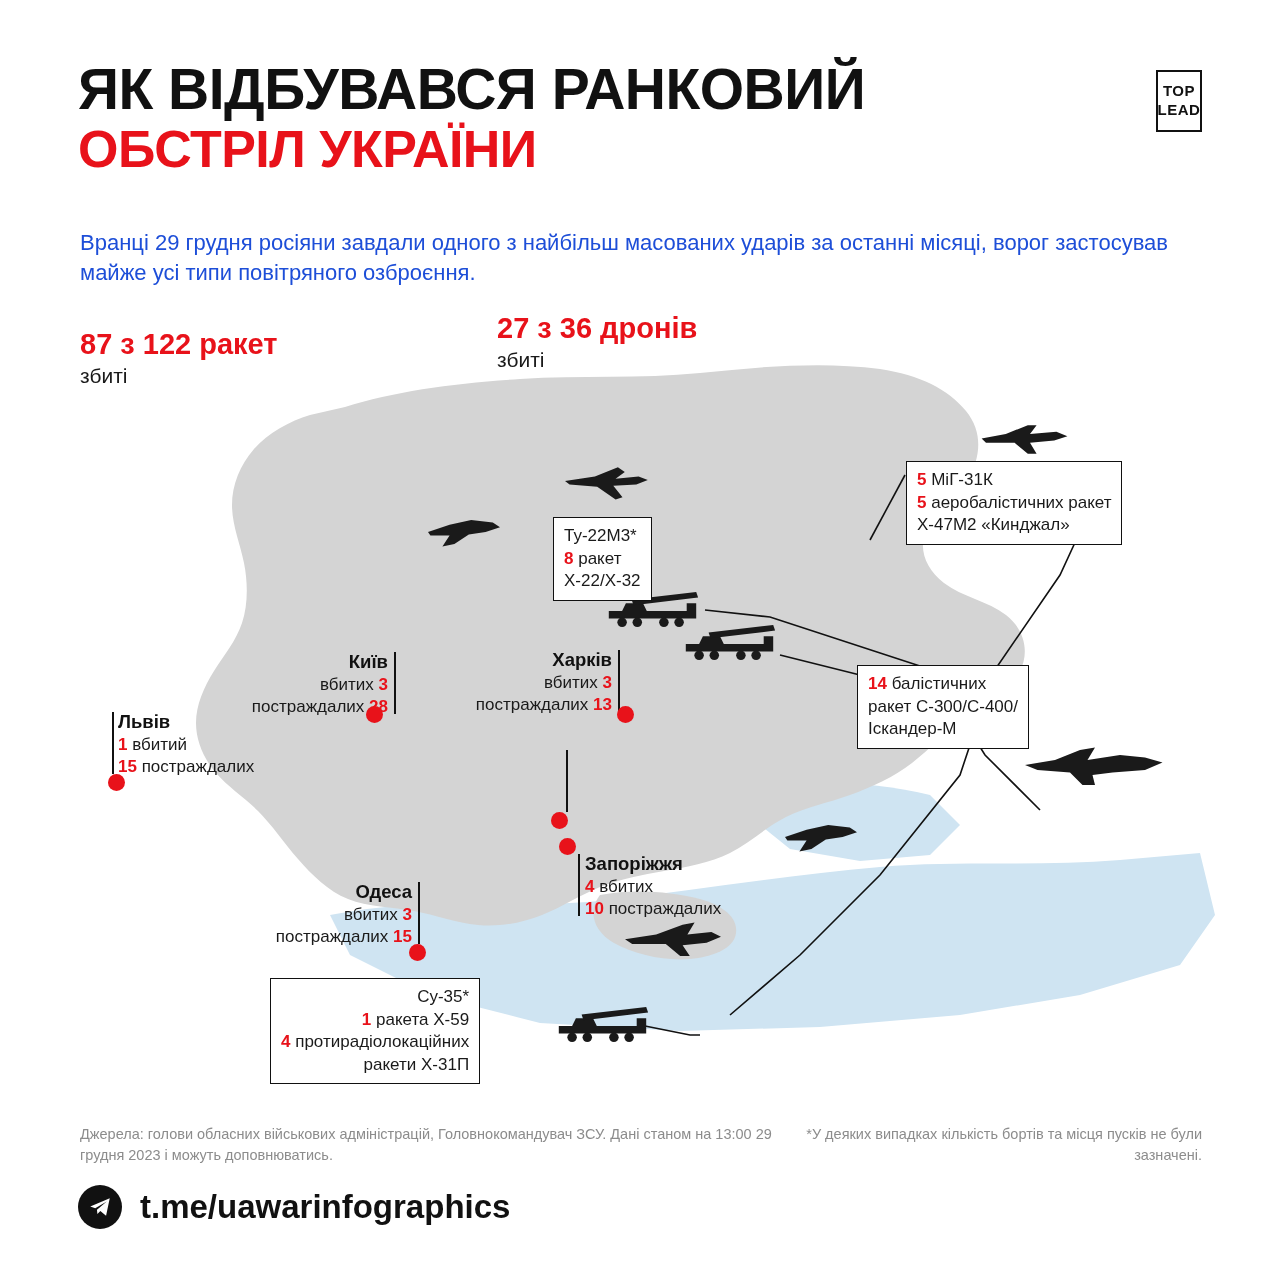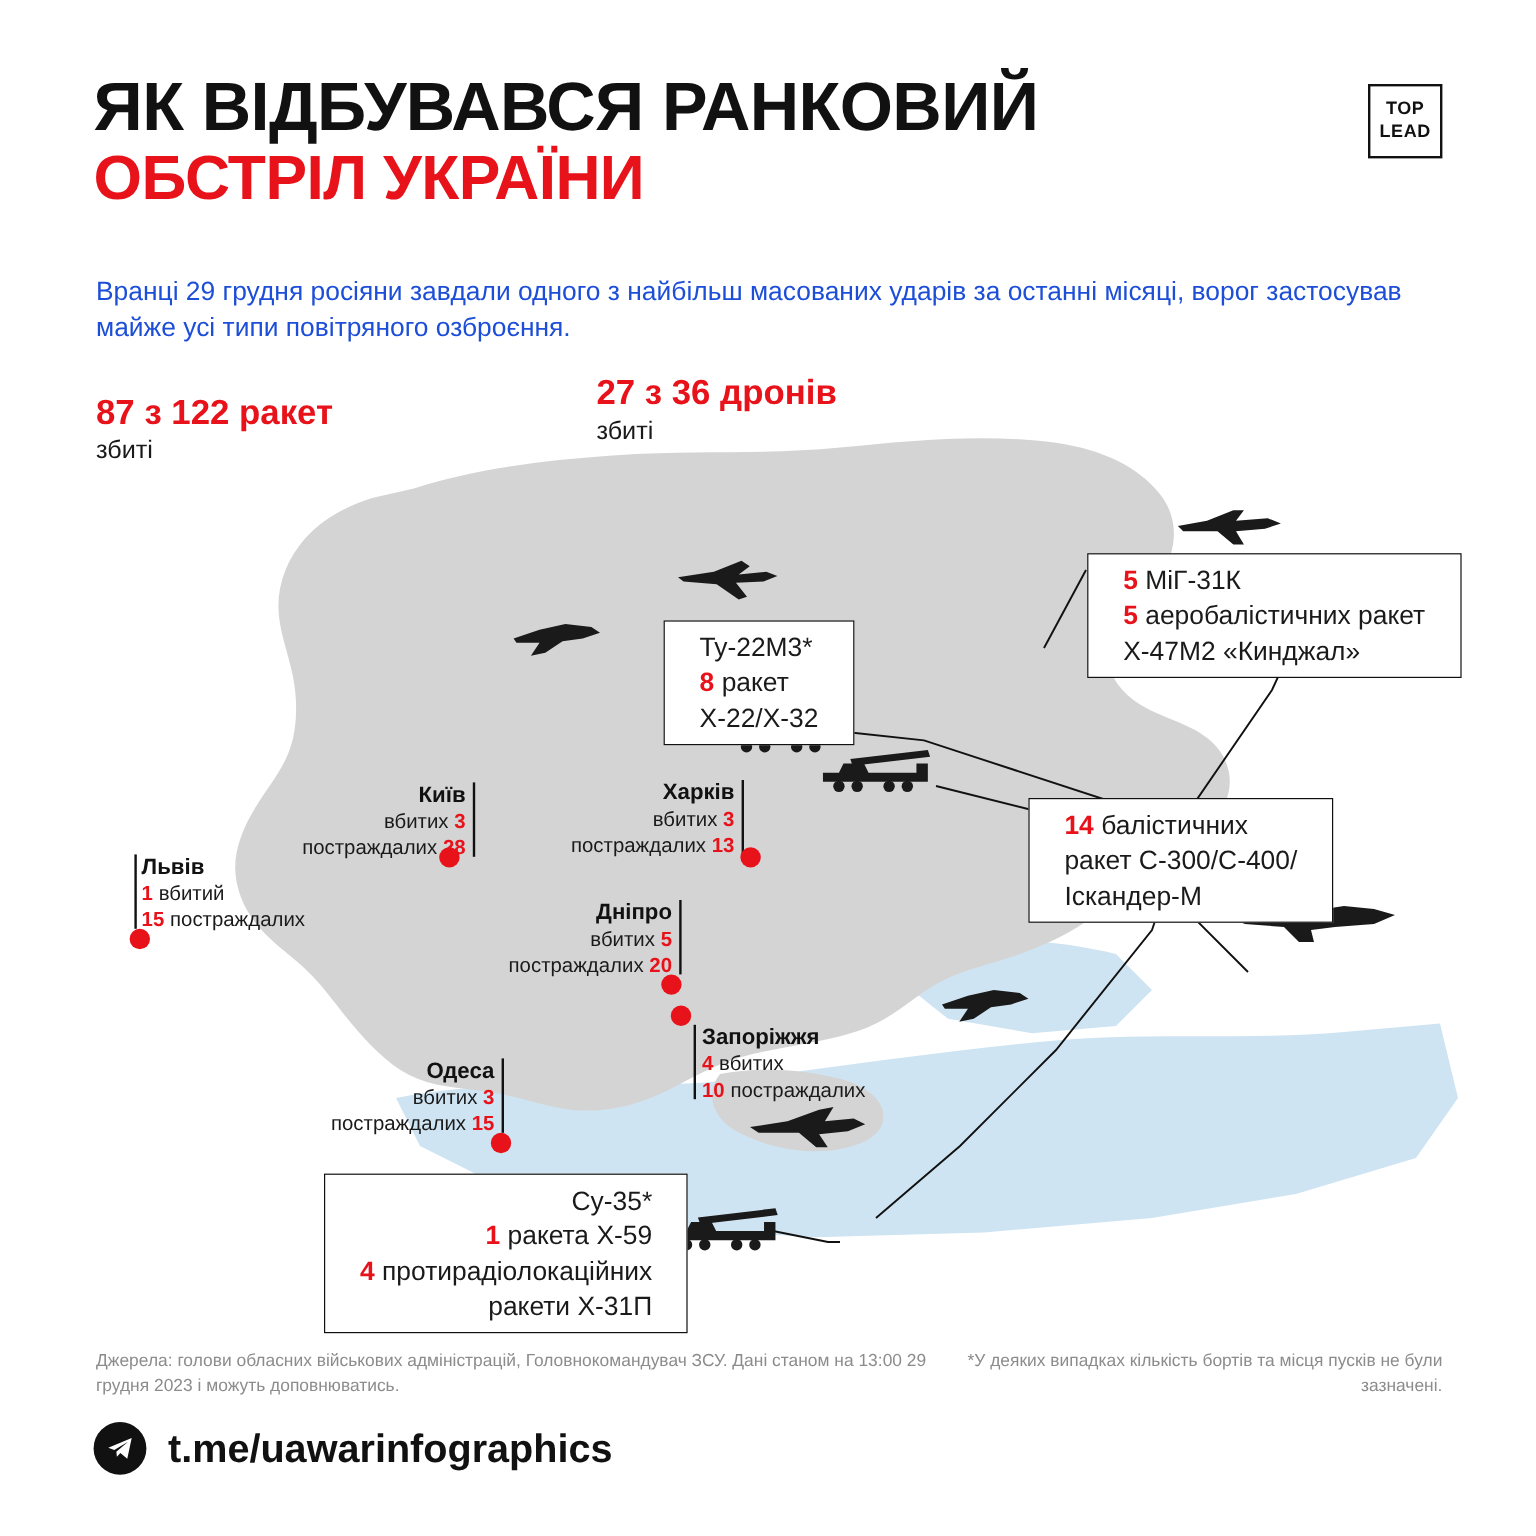--- a/index.html
+++ b/index.html
@@ -19,21 +19,21 @@
   .title-line1 {
     font-size: 57px; font-weight: bold; letter-spacing: -0.5px;
     color: #111111; line-height: 1.02; white-space: nowrap;
   }
   .title-line2 {
     font-size: 52px; font-weight: bold; letter-spacing: -0.5px;
     color: #e8121a; line-height: 1.05; margin-top: 4px; white-space: nowrap;
   }
   .logo-box {
     position: absolute; right: 78px; top: 70px;
-    width: 62px; height: 62px; border: 2px solid #111;
+    width: 46px; height: 62px; border: 2px solid #111;
     display: flex; flex-direction: column; align-items: center; justify-content: center;
     font-size: 15px; font-weight: bold; letter-spacing: 0.5px; line-height: 1.25;
   }
 
   .lede {
     position: absolute; left: 80px; top: 228px; width: 1090px;
     font-size: 22px; line-height: 1.35; color: #1d4ed8;
   }
 
   
@@ -56,21 +56,21 @@
   .vrule { position: absolute; width: 2px; background: #111; }
 
   .dot {
     position: absolute; width: 17px; height: 17px; border-radius: 50%;
     background: #e8121a;
   }
 
   
   .callout {
     position: absolute; background: #ffffff; border: 1.6px solid #111;
-    padding: 7px 29px; font-size: 22px; line-height: 1.33; color: #1a1a1a;
+    padding: 7px 10px; font-size: 17px; line-height: 1.33; color: #1a1a1a;
     white-space: nowrap;
   }
   .callout b { color: #e8121a; font-weight: bold; }
   .callout.right { text-align: right; }
 
   
   .src {
     position: absolute; left: 80px; top: 1124px; width: 700px;
     font-size: 14.5px; line-height: 1.45; color: #8c8c8c;
   }
@@ -230,29 +230,20 @@
     <div class="row">
       <span>вбитих</span> <b>3</b>
     </div>
     <div class="row">
       <span>постраждалих</span> <b>13</b>
     </div>
   </div>
   <div class="vrule" style="left:618px; top:650px; height:62px;"></div>
   <div class="dot" style="left:617px; top:706px;"></div>
 
-  <div class="city-label" style="left:378px; top:748px; width:182px;">
-    <div class="name">Дніпро</div>
-    <div class="row">
-      <span>вбитих</span> <b>5</b>
-    </div>
-    <div class="row">
-      <span>постраждалих</span> <b>20</b>
-    </div>
-  </div>
   <div class="vrule" style="left:566px; top:750px; height:62px;"></div>
   <div class="dot" style="left:551px; top:812px;"></div>
 
   <div class="city-label left-align" style="left:585px; top:852px;">
     <div class="name">Запоріжжя</div>
     <div class="row">
       <b>4</b> <span>вбитих</span>
     </div>
     <div class="row">
       <b>10</b> <span>постраждалих</span>

